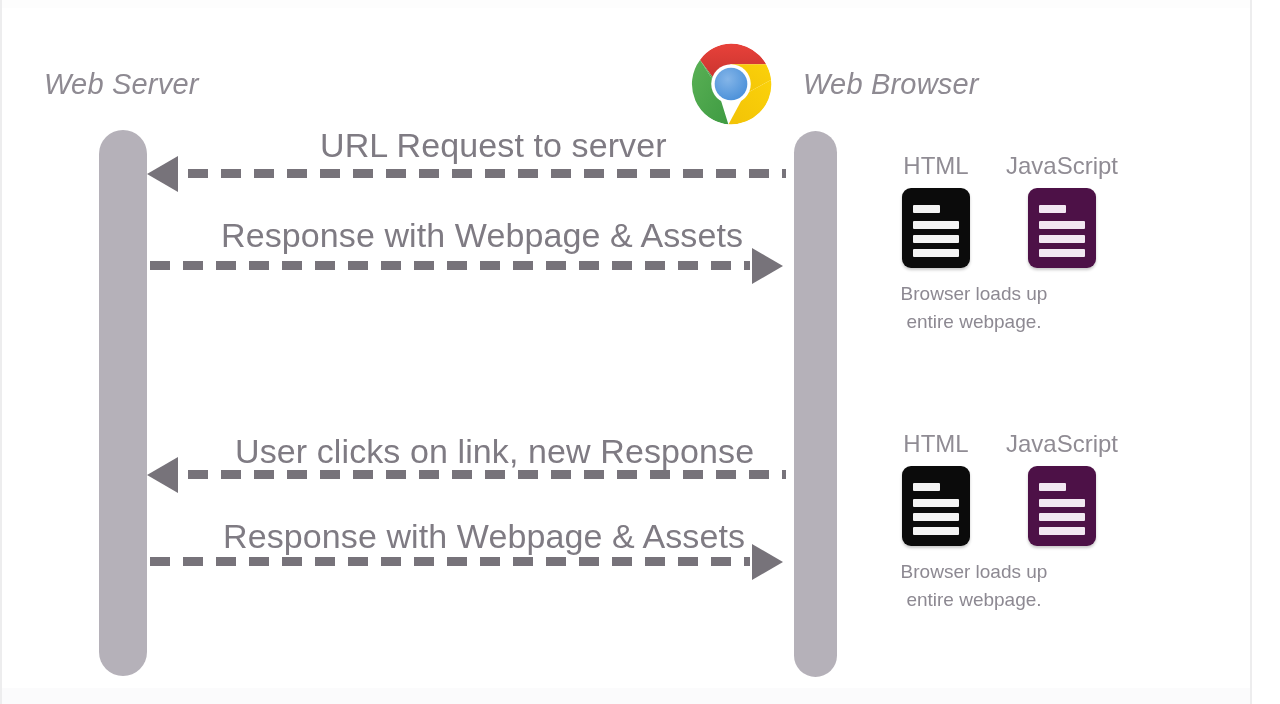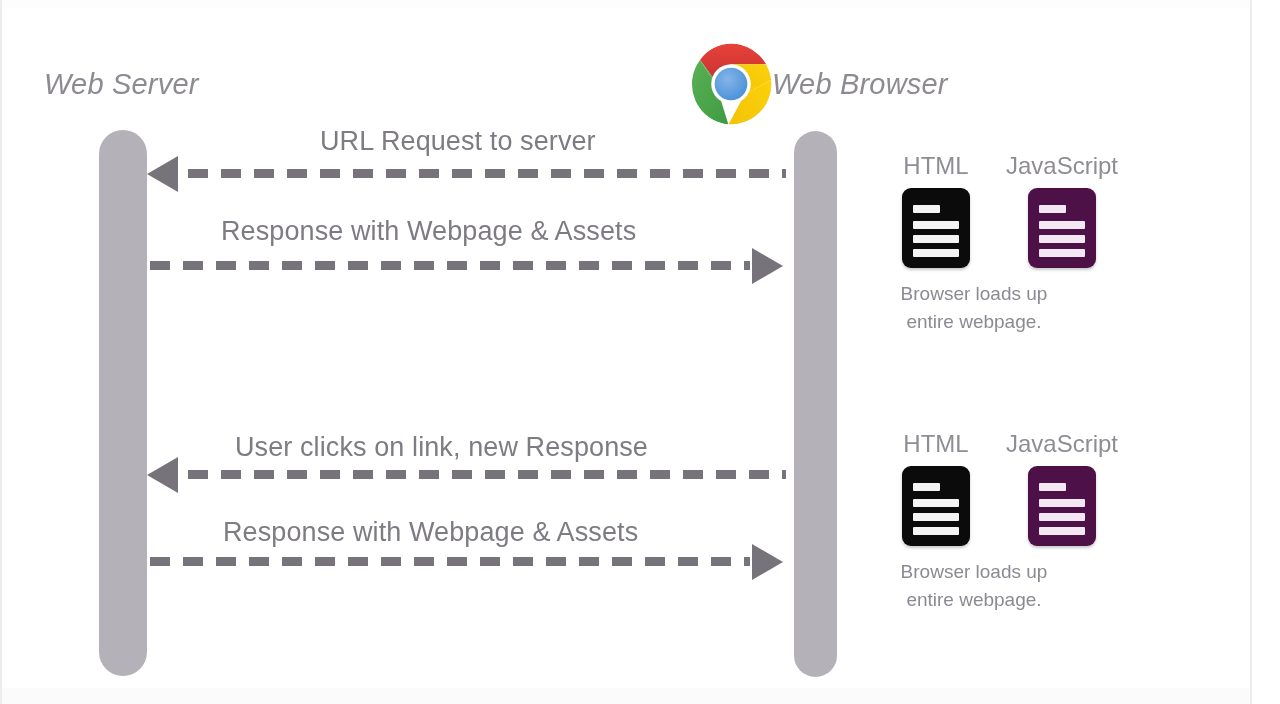--- a/index.html
+++ b/index.html
@@ -44,21 +44,21 @@
   
   .actor-label {
     position: absolute;
     font-style: italic;
     font-size: 29px;
     color: #8e8a92;
     white-space: nowrap;
     letter-spacing: 0.2px;
   }
   #actor-server-label { left: 42px; top: 68px; }
-  #actor-browser-label { left: 770px; top: 68px; }
+  #actor-browser-label { left: 770px; top: 68px; padding-left: 31px; }
 
   
   .chrome-logo {
     position: absolute;
     left: 686px;
     top: 41px;
     width: 86px;
     height: 86px;
   }
 
@@ -69,21 +69,21 @@
     border-radius: 26px;
   }
   #lifeline-server  { left: 97px;  top: 130px; width: 48px; height: 546px; }
   #lifeline-browser { left: 792px; top: 131px; width: 43px; height: 546px; }
 
   
   .message { position: absolute; }
 
   .message-label {
     position: absolute;
-    font-size: 27px;
+    font-size: 34px;
     color: #7f7b83;
     white-space: nowrap;
     letter-spacing: 0.1px;
   }
 
   .dashline {
     position: absolute;
     height: 9px;
     background-image: repeating-linear-gradient(
         to right,

